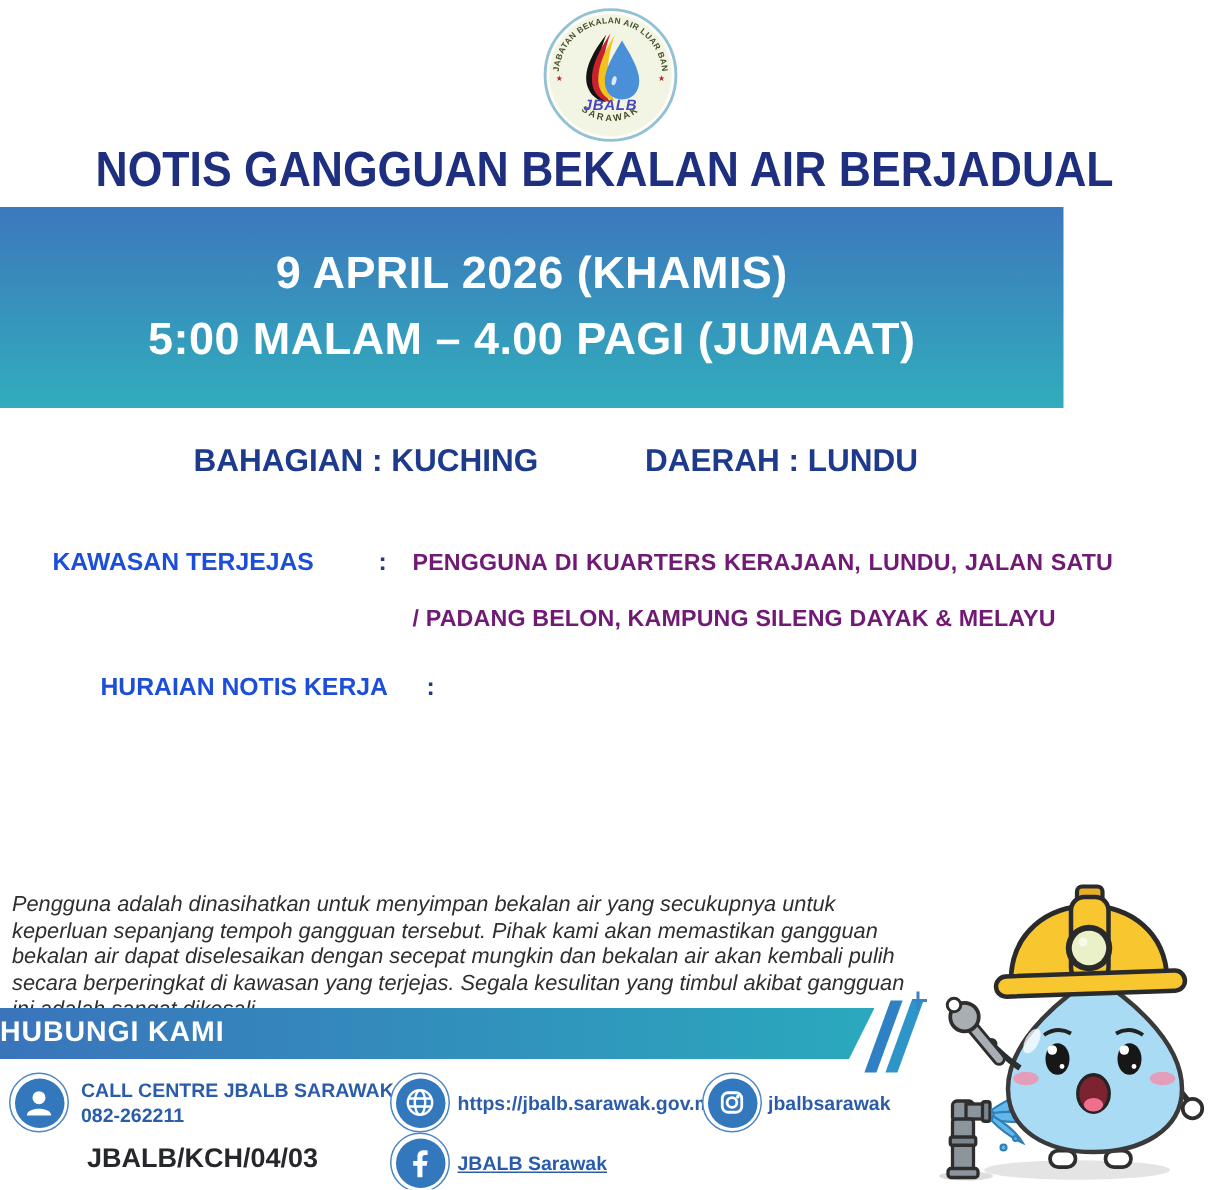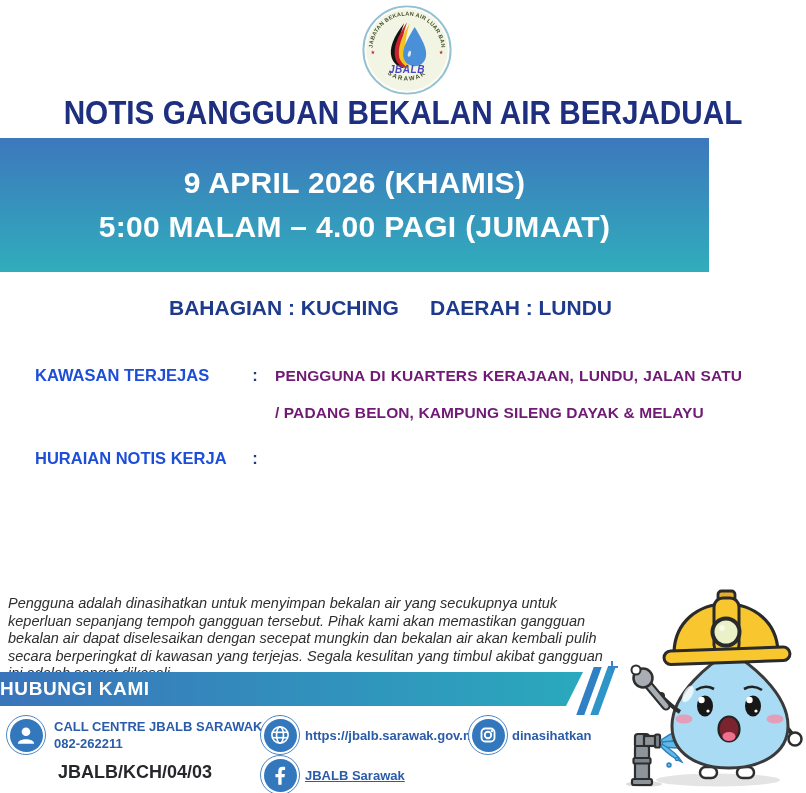--- a/index.html
+++ b/index.html
@@ -17,26 +17,26 @@
   
   .banner{position:absolute;top:138px;left:0;width:709px;height:134px;
           background:linear-gradient(180deg,#3c78bd 0%,#31adbc 100%);
           display:flex;flex-direction:column;justify-content:center;align-items:center;}
   .banner .line{color:#ffffff;font-weight:bold;font-size:30px;line-height:44px;
                 letter-spacing:.3px;text-align:center;}
 
   
   .region span{position:absolute;top:296px;font-weight:bold;font-size:21px;color:#1d3a8c;
                white-space:nowrap;}
-  .bahagian{left:129px;margin-left:40px;} .daerah{left:430px;}
+  .bahagian{left:129px;} .daerah{left:430px;}
 
   
   .details{position:absolute;top:357px;left:35px;width:742px;}
   .drow{display:grid;grid-template-columns:200px 40px 467px;align-items:start;}
-  .drow + .drow{margin-top:9px;}
+  .drow + .drow{margin-top:9px;margin-left:32px;}
   .dlabel{font-size:16.5px;font-weight:bold;color:#1d4ed8;line-height:37px;white-space:nowrap;}
   .dcolon{font-size:16.5px;font-weight:bold;color:#1d3a8c;line-height:37px;text-align:center;}
   .dvalue{font-size:15.5px;font-weight:bold;color:#701a75;line-height:37px;
           text-align:justify;letter-spacing:.1px;}
 
   
   .advisory{position:absolute;top:595px;left:8px;width:597px;font-style:italic;
             font-size:14.5px;line-height:17.6px;color:#2e2e2e;margin:0;}
 
   
@@ -167,21 +167,21 @@
 
   <div class="cicon icon-ig">
     <div class="inner">
       <svg width="26" height="26" viewBox="0 0 24 24" fill="none" stroke="#fff" stroke-width="1.7">
         <rect x="6" y="6" width="12" height="12" rx="3.5"></rect>
         <circle cx="12" cy="12" r="3"></circle>
         <circle cx="15.6" cy="8.4" r="1.1" fill="#fff" stroke="none"></circle>
       </svg>
     </div>
   </div>
-  <div class="ctext ig-label">dinasihatkan</div>
+  <div class="ctext ig-label">jbalbsarawak</div>
 
   <svg class="mascot" viewBox="0 0 198 205">
 
     <g stroke="#3b82c9" stroke-width="2">
       <line x1="4" y1="73" x2="4" y2="85"></line>
       <line x1="-2" y1="79" x2="10" y2="79"></line>
     </g>
 
     <ellipse cx="110" cy="192" rx="62" ry="6.5" fill="#e4e4e4"></ellipse>
     <ellipse cx="36" cy="196" rx="18" ry="3" fill="#dddddd"></ellipse>

